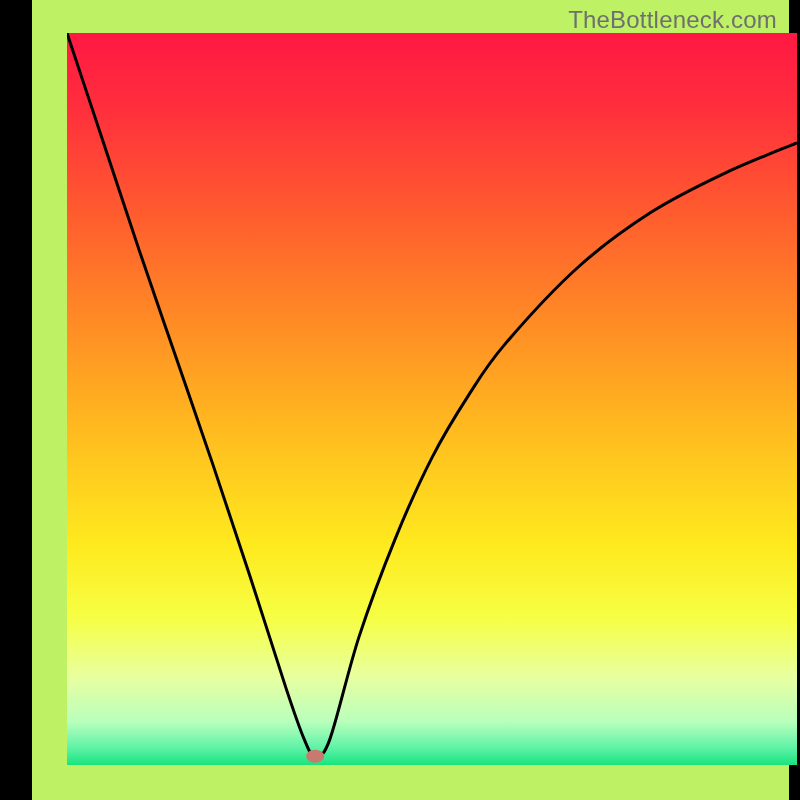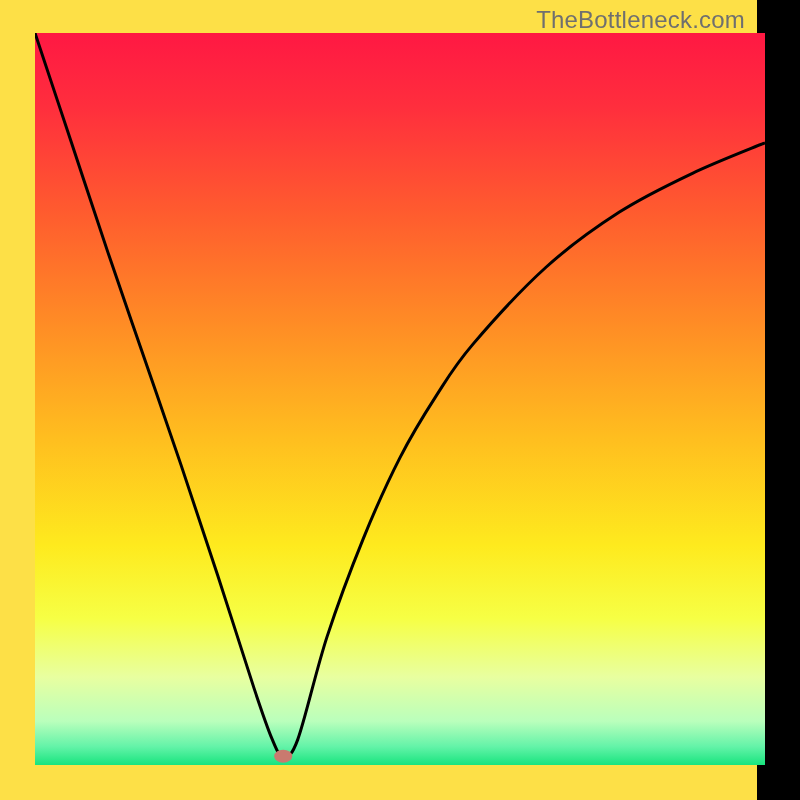--- a/index.html
+++ b/index.html
@@ -8,21 +8,22 @@
     width: 800px;
     height: 800px;
     background: #000;
     font-family: Arial, Helvetica, sans-serif;
     overflow: hidden;
   }
   .frame {
     position: relative;
     width: 757px;
     height: 800px;
-    background: #fde047;
+    background: #bef264;
+    margin-left: 32px;
   }
   .plot-area {
     position: absolute;
     left: 35px;
     top: 33px;
     width: 730px;
     height: 732px;
     
   }
   .watermark {

